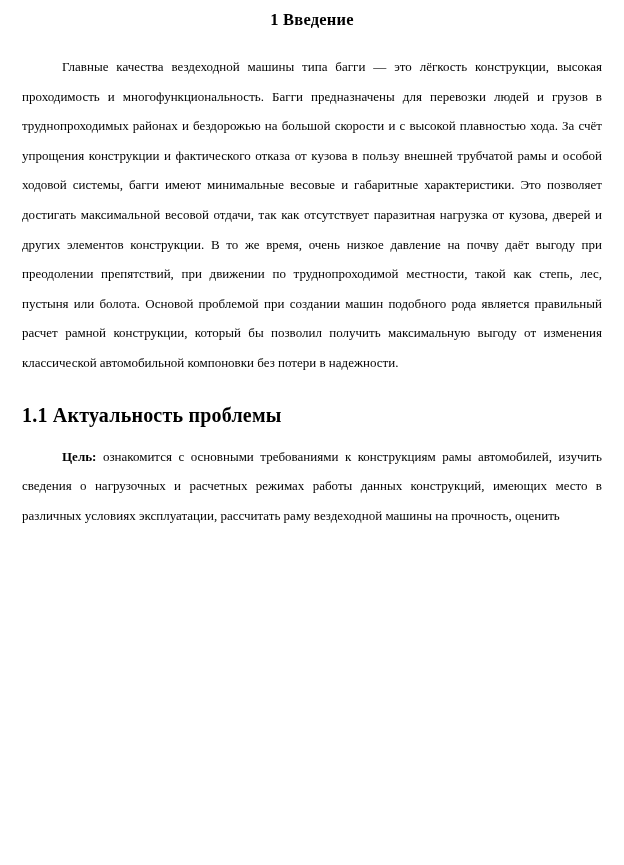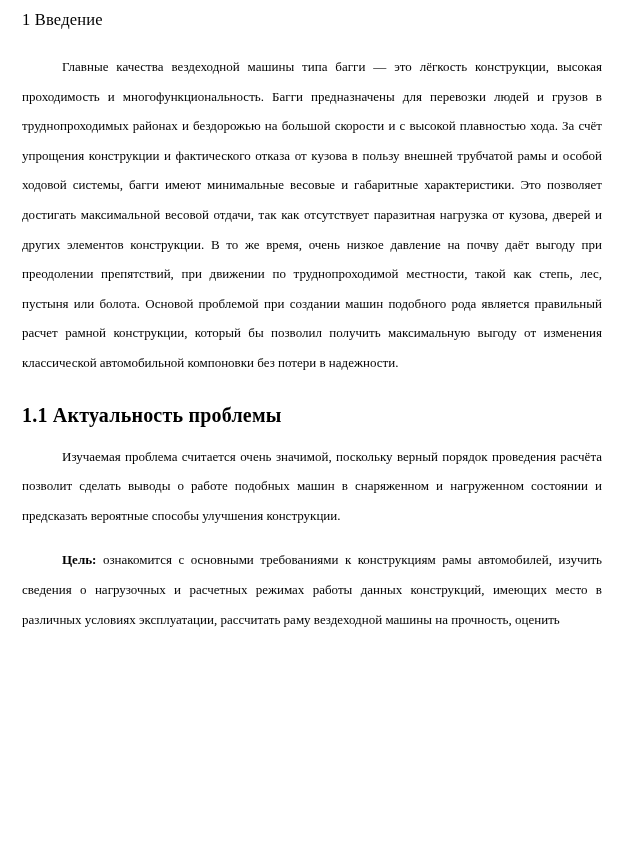--- a/index.html
+++ b/index.html
@@ -17,23 +17,24 @@
   .page {
     box-sizing: border-box;
     width: 624px;
     height: 865px;
     padding: 8px 22px 0 22px;
     overflow: hidden;
     background: #ffffff;
   }
   .doc-h1 {
     font-size: 16.5px;
-    font-weight: normal;
+    font-weight: bold;
     margin: 2px 0 0 0;
     letter-spacing: 0.2px;
+    text-align: center;
   }
   .doc-h2 {
     font-size: 20px;
     font-weight: bold;
     margin: 0;
     letter-spacing: 0.2px;
   }
   .h2-first { margin-top: 26px; }
   .h2-second { margin-top: 30px; }
   .body-par {
@@ -53,18 +54,17 @@
 <body>
 
 <div class="page">
 
   <h1 class="doc-h1">1 Введение</h1>
 
   <p class="body-par par-first">Главные качества вездеходной машины типа багги — это лёгкость конструкции, высокая проходимость и многофункциональность. Багги предназначены для перевозки людей и грузов в труднопроходимых районах и бездорожью на большой скорости и с высокой плавностью хода. За счёт упрощения конструкции и фактического отказа от кузова в пользу внешней трубчатой рамы и особой ходовой системы, багги имеют минимальные весовые и габаритные характеристики. Это позволяет достигать максимальной весовой отдачи, так как отсутствует паразитная нагрузка от кузова, дверей и других элементов конструкции. В то же время, очень низкое давление на почву даёт выгоду при преодолении препятствий, при движении по труднопроходимой местности, такой как степь, лес, пустыня или болота. Основой проблемой при создании машин подобного рода является правильный расчет рамной конструкции, который бы позволил получить максимальную выгоду от изменения классической автомобильной компоновки без потери в надежности.</p>
 
   <h2 class="doc-h2 h2-first">1.1 Актуальность проблемы</h2>
 
-  <p class="body-par par-after-h2">Изучаемая проблема считается очень значимой, поскольку верный порядок проведения расчёта позволит сделать выводы о работе подобных машин в снаряженном и нагруженном состоянии и предсказать вероятные способы улучшения конструкции.</p>
 
 
   <p class="body-par par-after-h2"><span class="goal-label">Цель:</span> <span>ознакомится с основными требованиями к конструкциям рамы автомобилей, изучить сведения о нагрузочных и расчетных режимах работы данных конструкций, имеющих место в различных условиях эксплуатации, рассчитать раму вездеходной машины на прочность, оценить</span></p>
 
 </div>
 
 </body></html>

